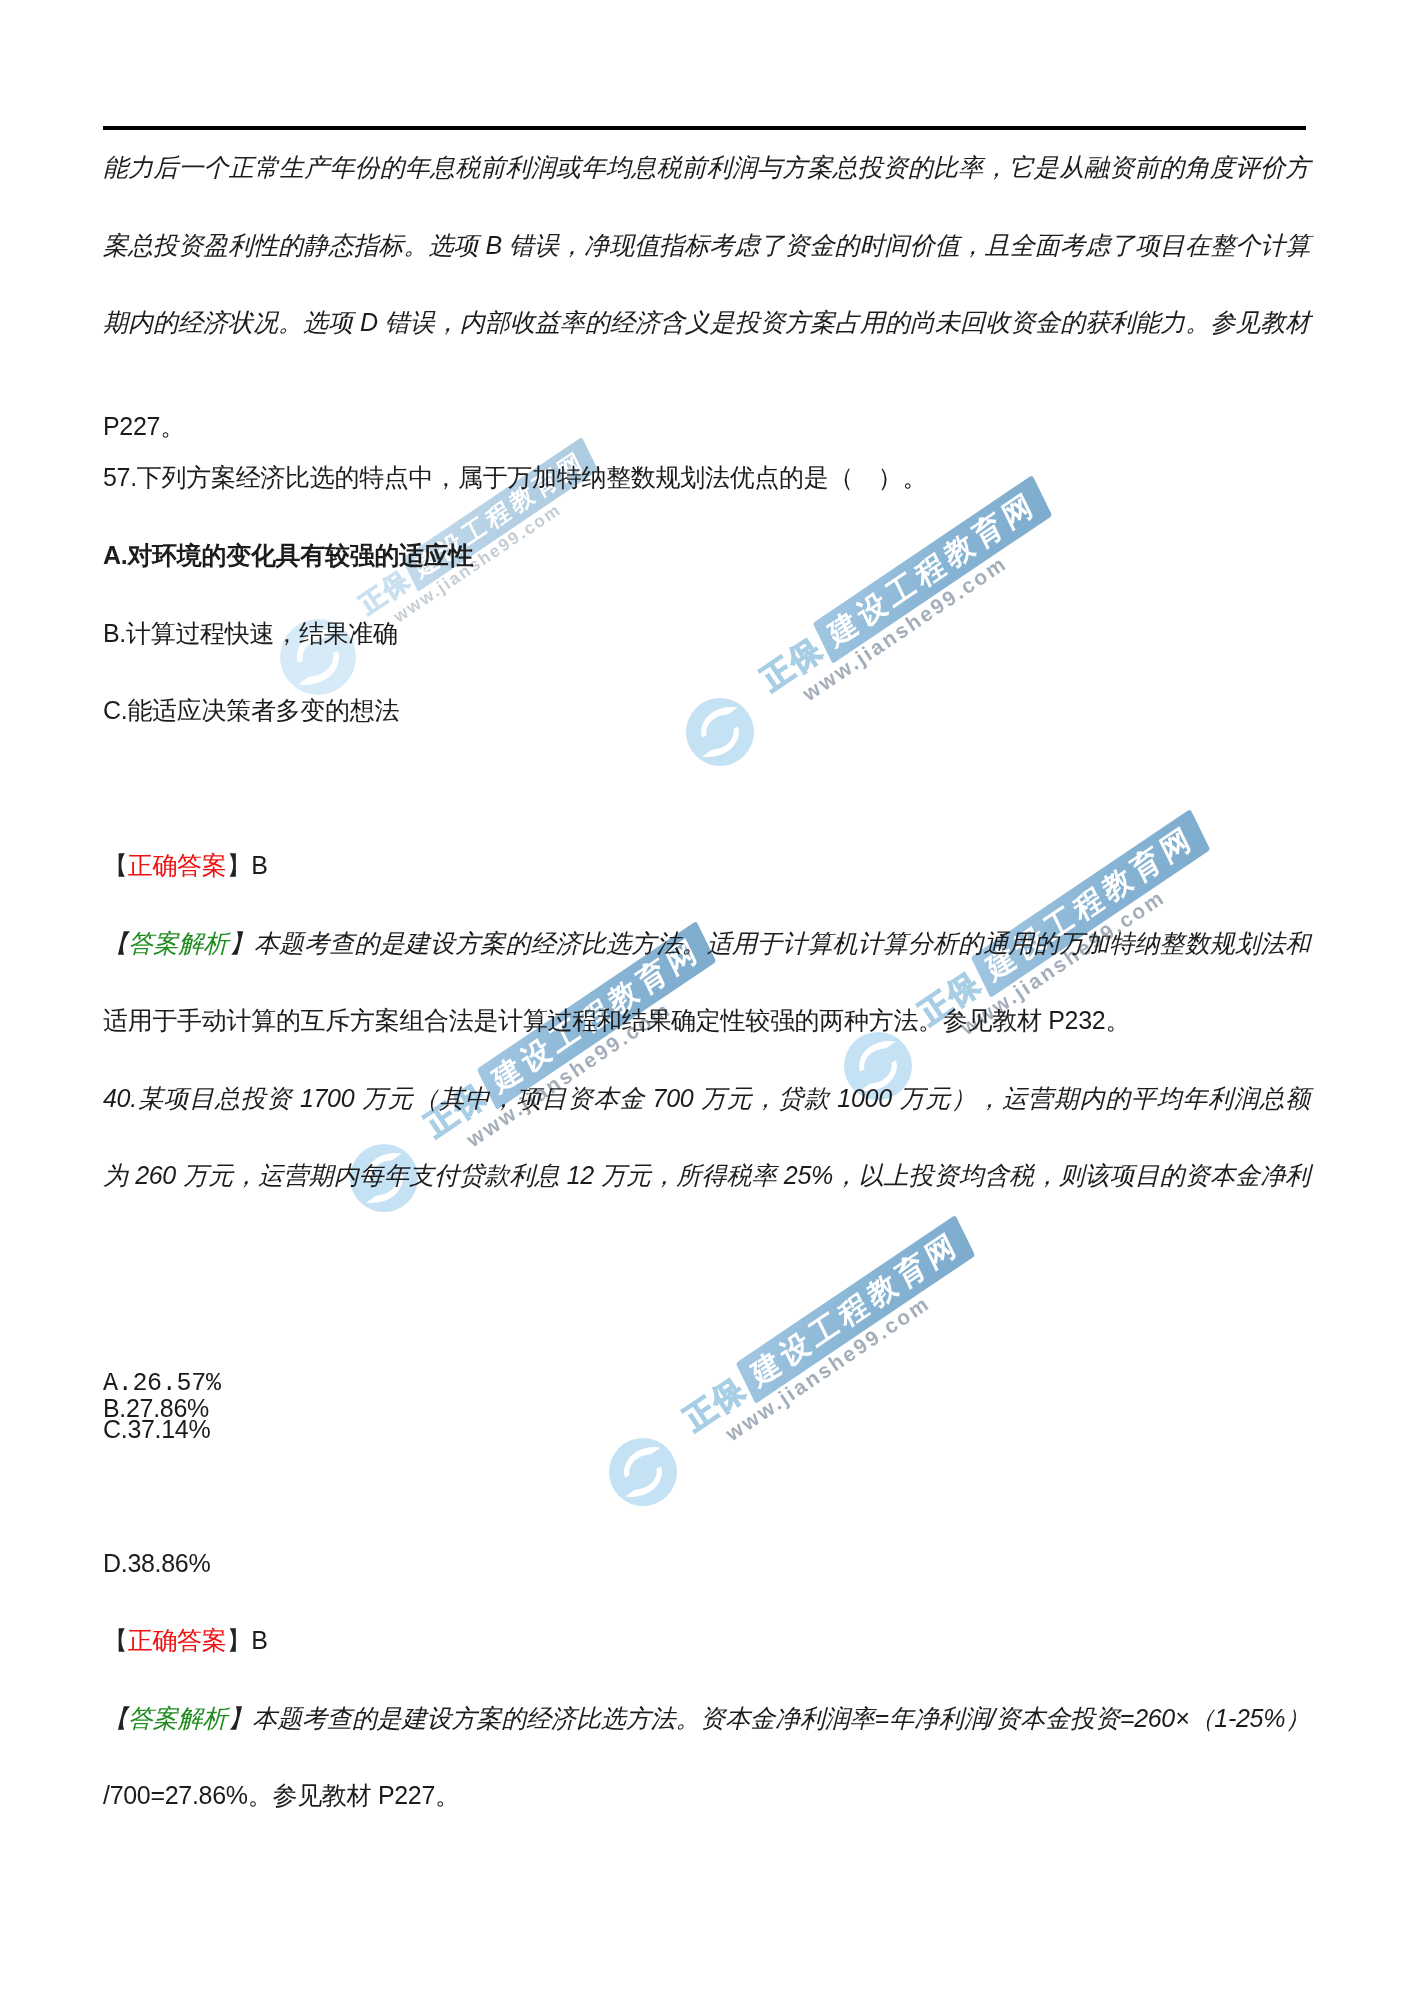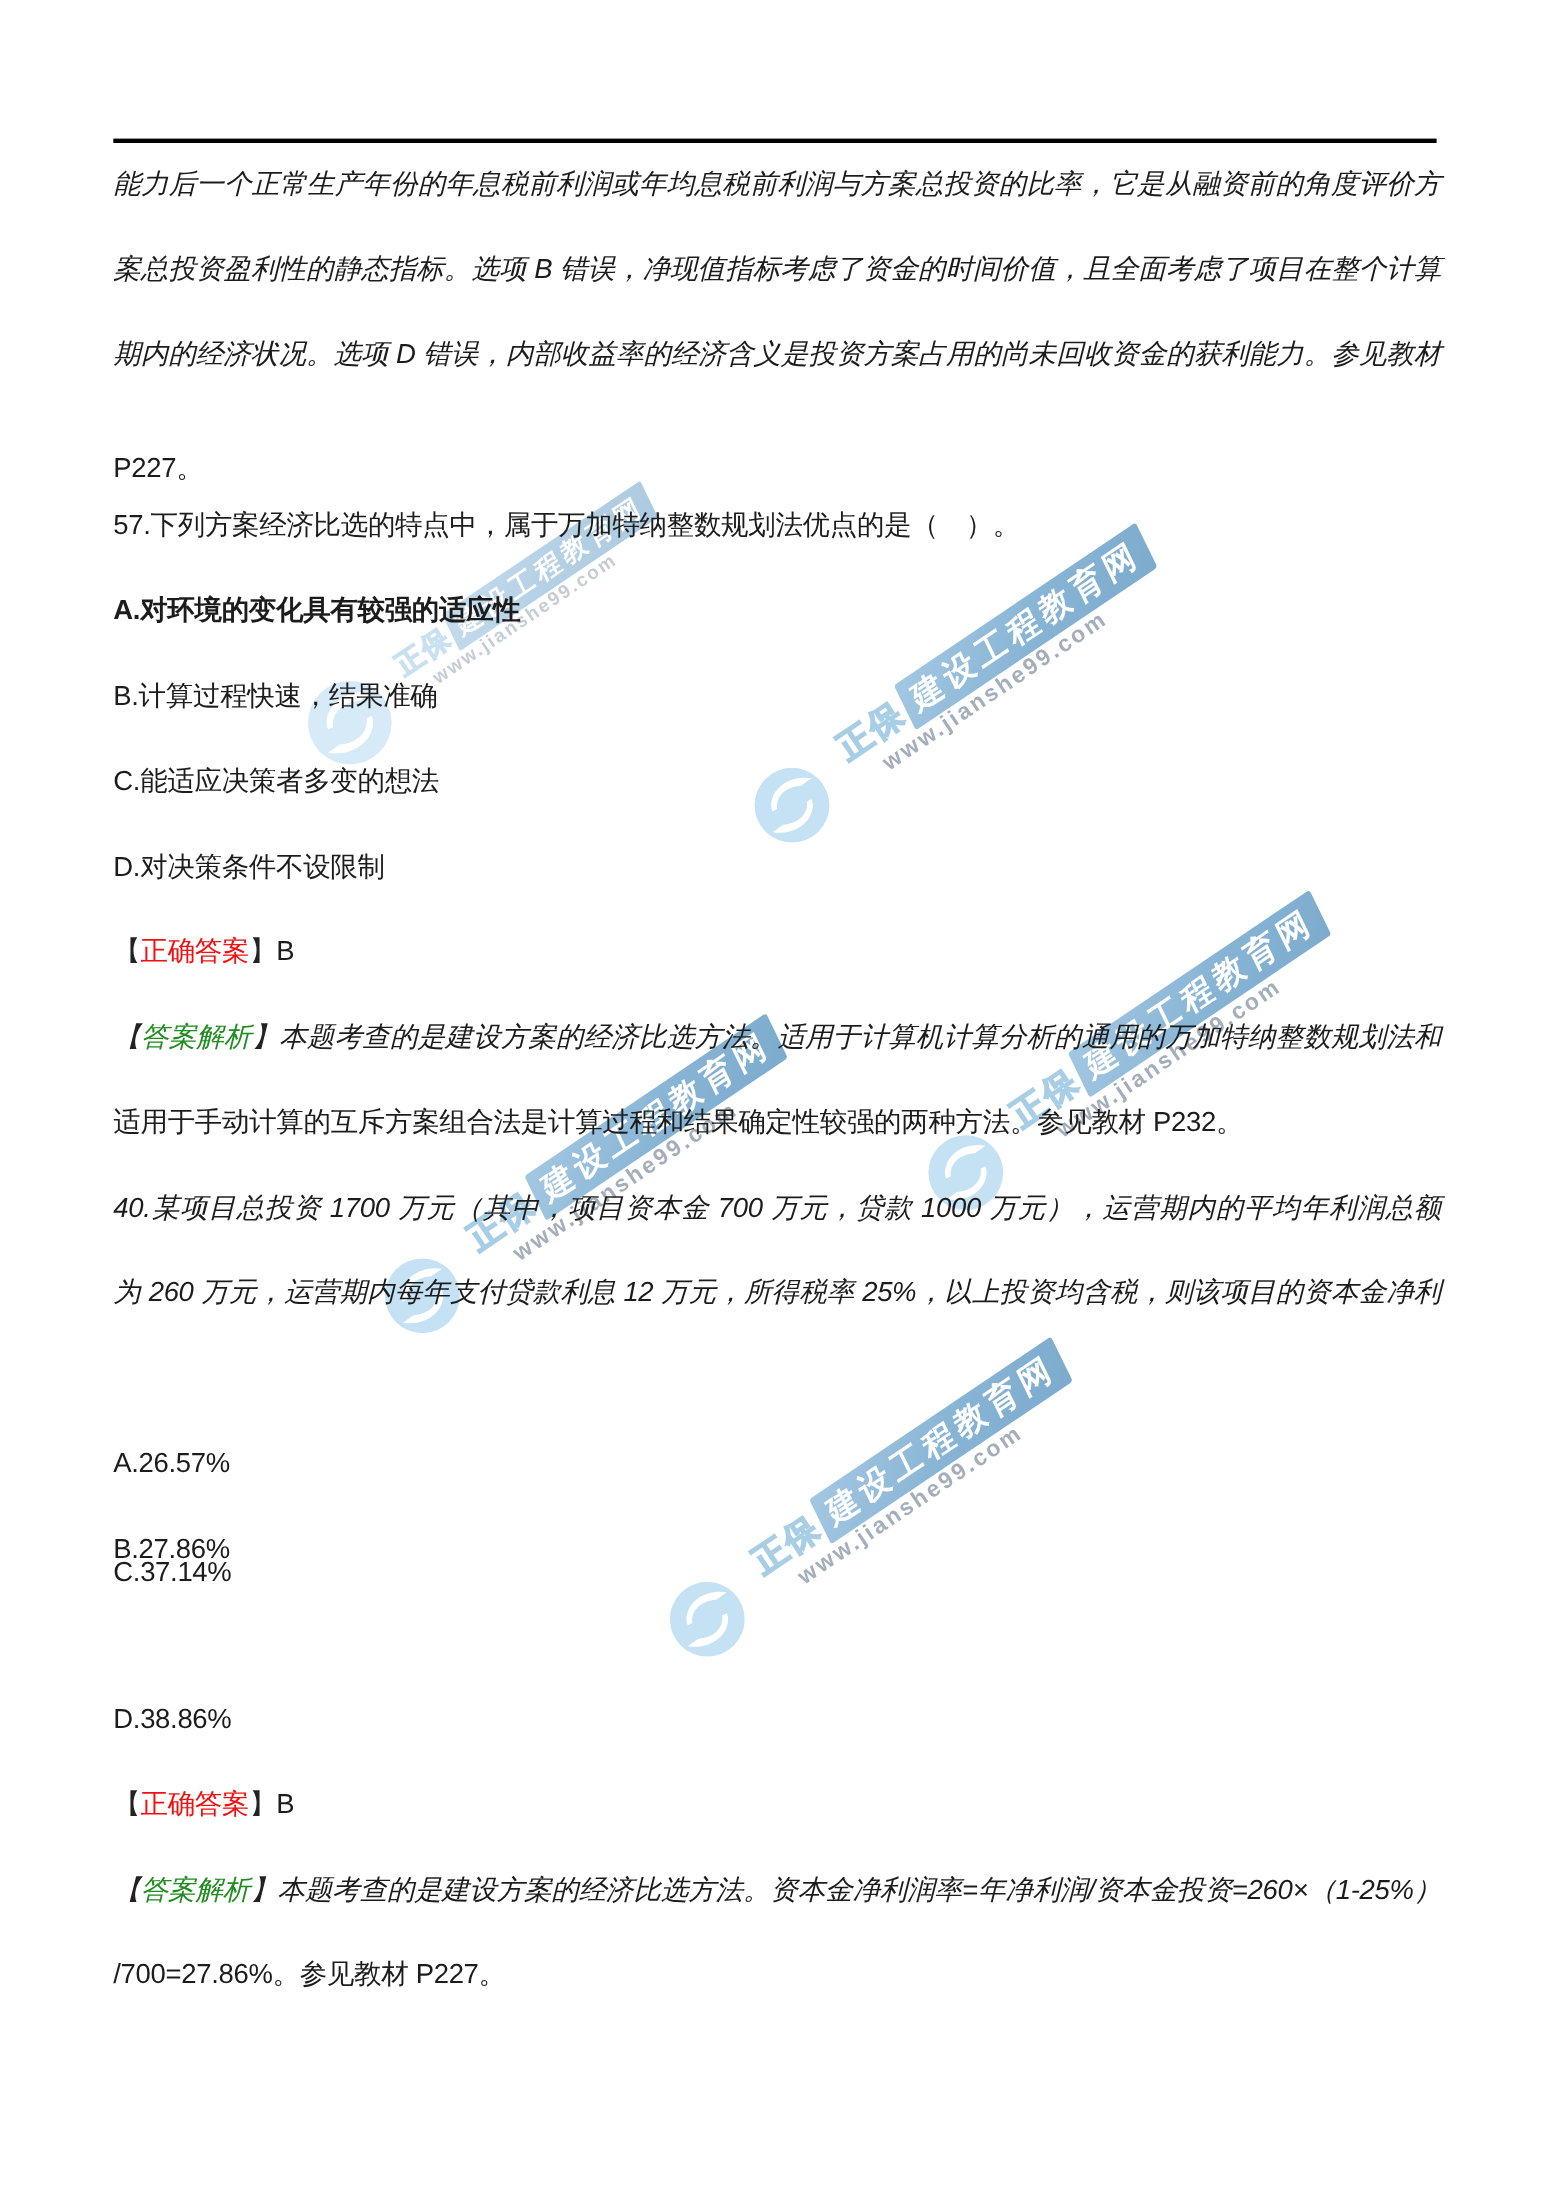--- a/index.html
+++ b/index.html
@@ -142,35 +142,34 @@
 
   <div class="ln full" style="top:146px;">能力后一个正常生产年份的年息税前利润或年均息税前利润与方案总投资的比率，它是从融资前的角度评价方</div>
   <div class="ln full" style="top:224px;">案总投资盈利性的静态指标。选项 B 错误，净现值指标考虑了资金的时间价值，且全面考虑了项目在整个计算</div>
   <div class="ln full" style="top:301px;">期内的经济状况。选项 D 错误，内部收益率的经济含义是投资方案占用的尚未回收资金的获利能力。参见教材</div>
   <div class="ln" style="top:379px;margin-top:26px;">P227。</div>
 
   <div class="ln" style="top:456px;">57.下列方案经济比选的特点中，属于万加特纳整数规划法优点的是（　）。</div>
   <div class="ln" style="top:534px;font-weight:bold;">A.对环境的变化具有较强的适应性</div>
   <div class="ln" style="top:612px;">B.计算过程快速，结果准确</div>
   <div class="ln" style="top:689px;">C.能适应决策者多变的想法</div>
-  <div class="ln" style="top:767px;">D.对决策条件不设限制</div>
 
   <div class="ln" style="top:844px;">
     <span class="bracket">【</span><span class="red">正确答案</span><span class="bracket">】</span><span>B</span>
   </div>
 
   <div class="ln full" style="top:922px;">
     <span class="bracket">【</span><span class="green">答案解析</span><span class="bracket">】</span><span>本题考查的是建设方案的经济比选方法。适用于计算机计算分析的通用的万加特纳整数规划法和</span>
   </div>
   <div class="ln" style="top:999px;">适用于手动计算的互斥方案组合法是计算过程和结果确定性较强的两种方法。参见教材 P232。</div>
 
   <div class="ln full" style="top:1077px;">40.某项目总投资 1700 万元（其中，项目资本金 700 万元，贷款 1000 万元），运营期内的平均年利润总额</div>
   <div class="ln full" style="top:1154px;">为 260 万元，运营期内每年支付贷款利息 12 万元，所得税率 25%，以上投资均含税，则该项目的资本金净利</div>
 
-  <div class="ln" style="top:1309px;">A.26.57%</div>
+  <div class="ln" style="top:1363px;font-family:Liberation Mono, monospace;">A.26.57%</div>
   <div class="ln" style="top:1387px;">B.27.86%</div>
   <div class="ln" style="top:1380px;margin-top:28px;">C.37.14%</div>
   <div class="ln" style="top:1542px;">D.38.86%</div>
 
   <div class="ln" style="top:1619px;">
     <span class="bracket">【</span><span class="red">正确答案</span><span class="bracket">】</span><span>B</span>
   </div>
 
   <div class="ln full" style="top:1697px;">
     <span class="bracket">【</span><span class="green">答案解析</span><span class="bracket">】</span><span>本题考查的是建设方案的经济比选方法。资本金净利润率=年净利润/资本金投资=260×（1-25%）</span>

